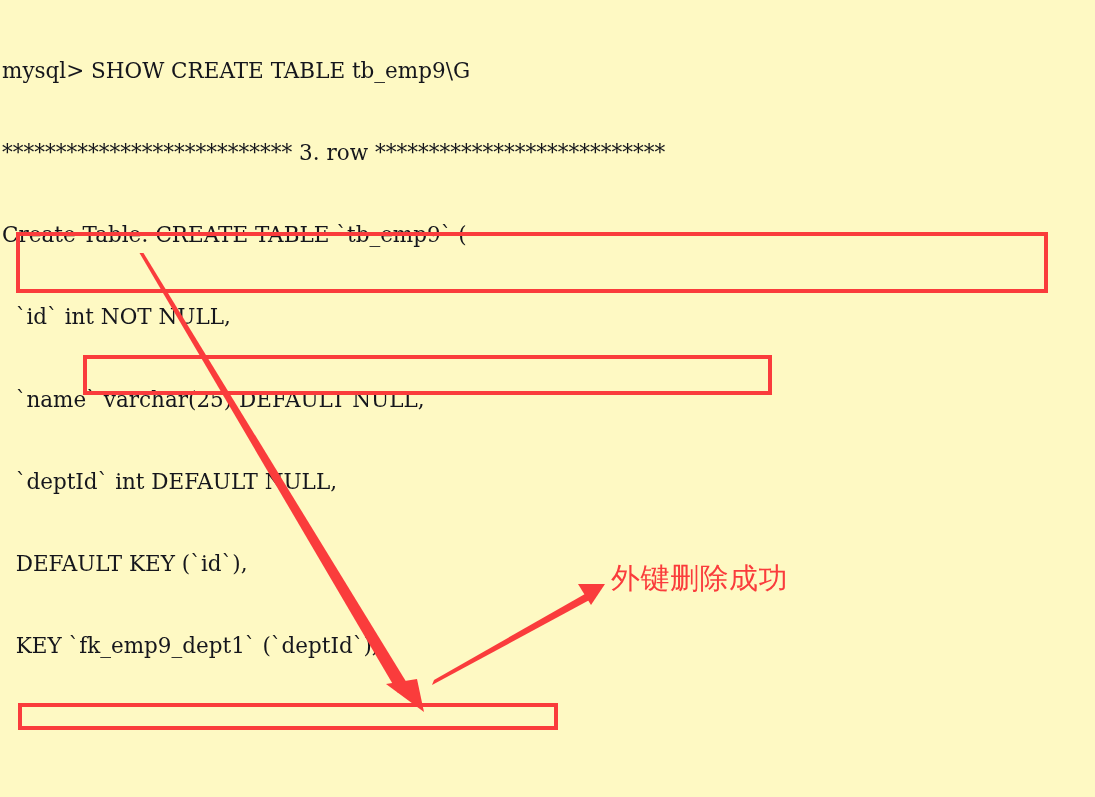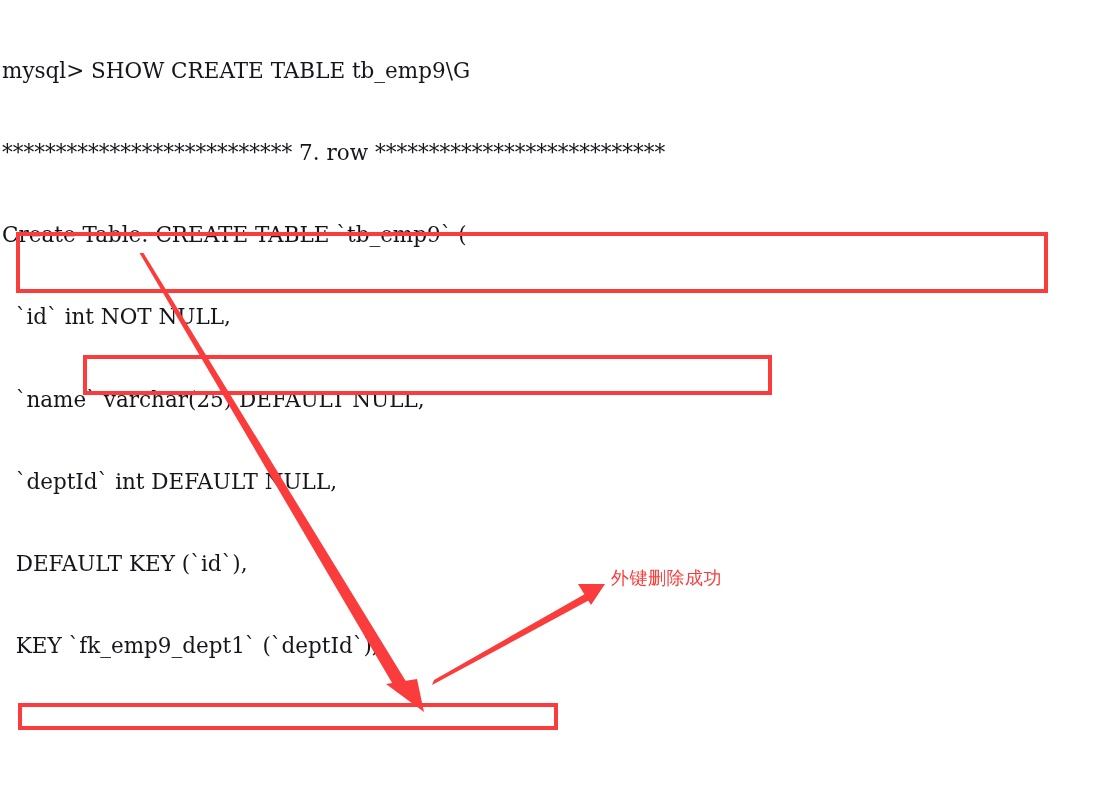--- a/index.html
+++ b/index.html
@@ -10,21 +10,21 @@
     width: 1095px;
     height: 797px;
     background: #cccccc;
     font-family: "DejaVu Serif", "Liberation Serif", serif;
     overflow: hidden;
   }
   #terminal {
     position: relative;
     width: 1095px;
     height: 797px;
-    background: #ffffff;
+    background: #fef9c3;
   }
   .term-lines {
     position: absolute;
     top: 0;
     left: 0;
     padding: 2px 0 0 2px;
     font-family: "DejaVu Serif", "Liberation Serif", serif;
     font-size: 21.5px;
     line-height: 27.4px;
     color: #15161c;
@@ -71,37 +71,37 @@
     height: 797px;
     z-index: 5;
     pointer-events: none;
   }
   
   #annot-label {
     position: absolute;
     left: 611px;
     top: 563px;
     font-family: "DejaVu Sans", "Liberation Sans", sans-serif;
-    font-size: 18px;
+    font-size: 29px;
     line-height: 30px;
     color: #fa3c3c;
     font-weight: 400;
     white-space: pre;
     z-index: 6;
     letter-spacing: 0.5px;
   }
 </style>
 </head>
 <body>
 
 <div id="terminal">
 
   <div class="term-lines">
     <div class="term-line">mysql&gt; SHOW CREATE TABLE tb_emp9\G</div>
-    <div class="term-line">*************************** 7. row ***************************</div>
+    <div class="term-line">*************************** 3. row ***************************</div>
     <div class="term-line">Create Table: CREATE TABLE `tb_emp9` (</div>
     <div class="term-line">  `id` int NOT NULL,</div>
     <div class="term-line">  `name` varchar(25) DEFAULT NULL,</div>
     <div class="term-line">  `deptId` int DEFAULT NULL,</div>
     <div class="term-line">  DEFAULT KEY (`id`),</div>
     <div class="term-line">  KEY `fk_emp9_dept1` (`deptId`),</div>
     
     
     
     

